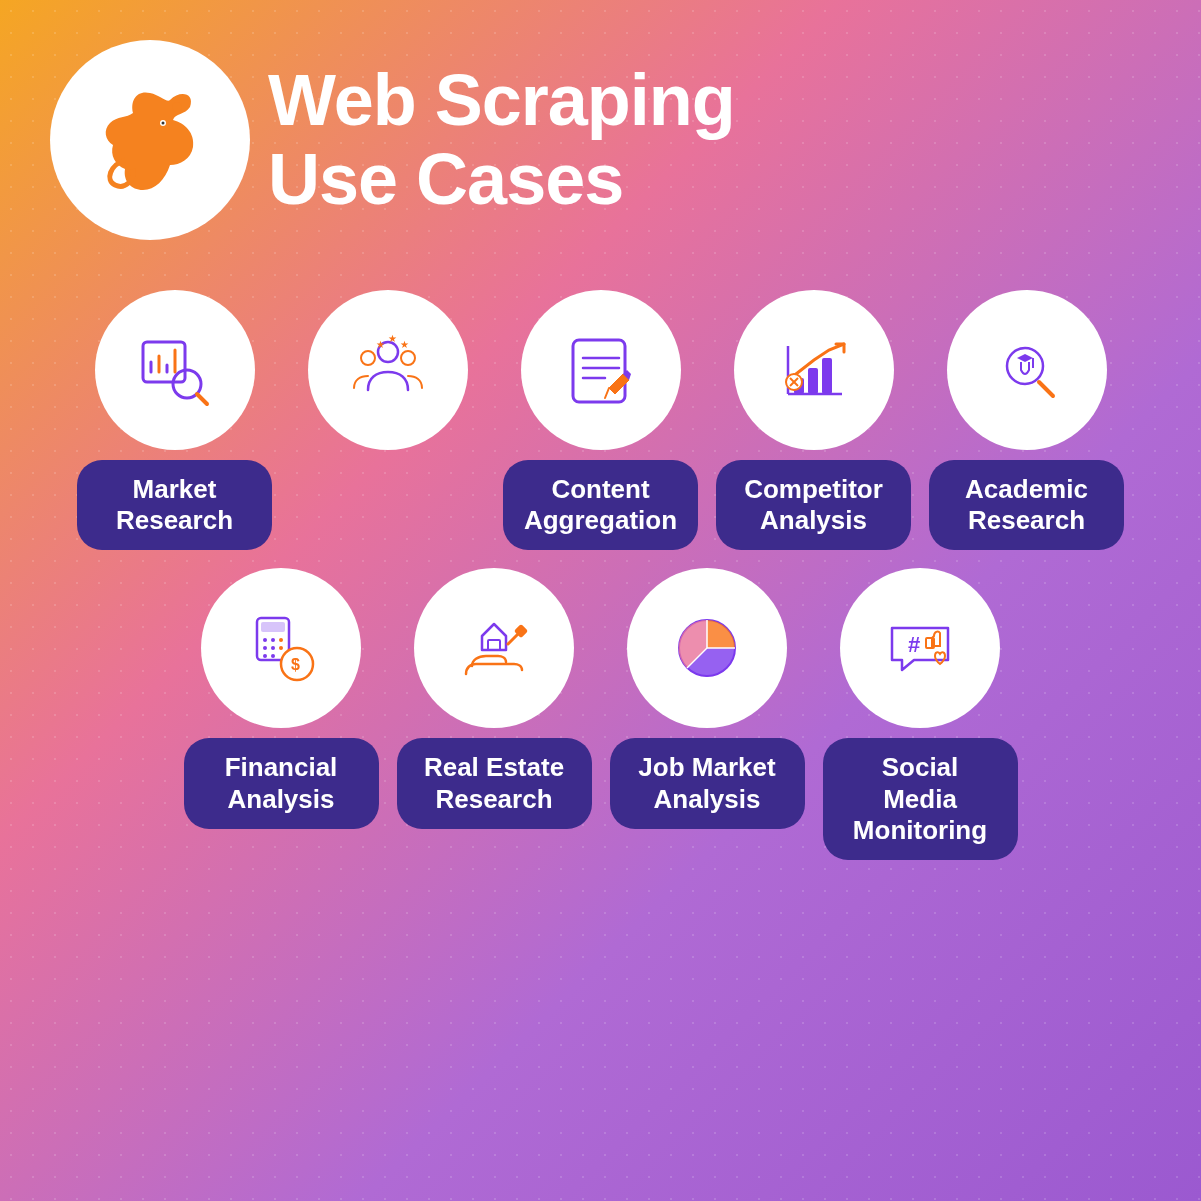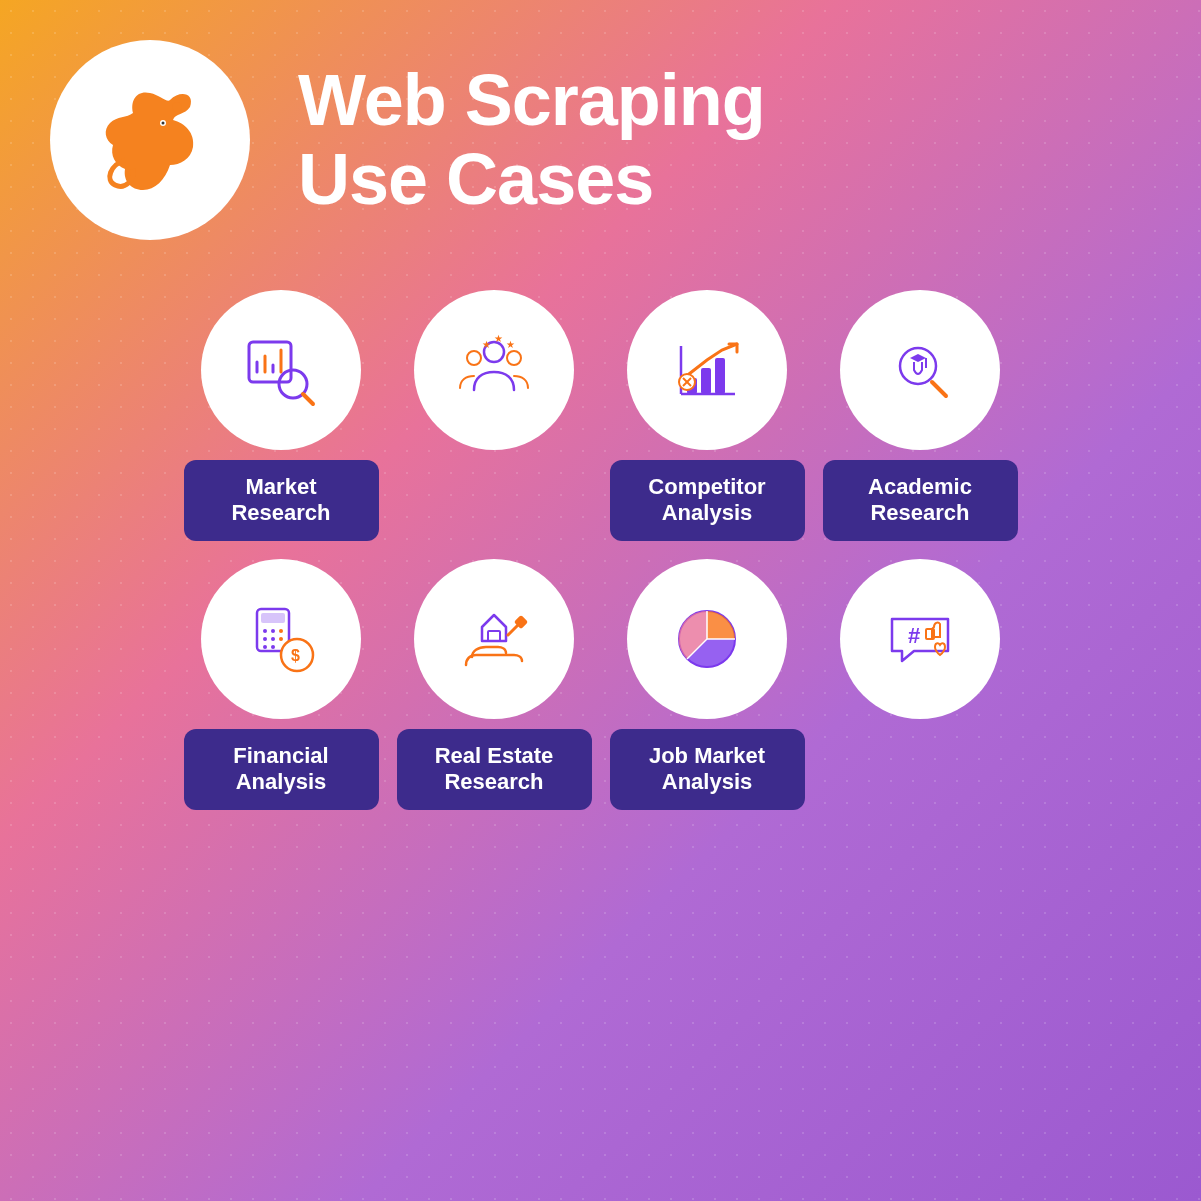--- a/index.html
+++ b/index.html
@@ -30,21 +30,21 @@
       background-image: radial-gradient(circle, rgba(255,255,255,0.15) 1px, transparent 1px);
       background-size: 22px 22px;
       pointer-events: none;
     }
 
     
     .header {
       display: flex;
       align-items: center;
       width: 100%;
-      gap: 48px;
+      gap: 18px;
       margin-bottom: 50px;
       position: relative;
       z-index: 1;
     }
 
     .logo-circle {
       width: 200px;
       height: 200px;
       background: white;
       border-radius: 50%;
@@ -106,25 +106,25 @@
       flex-shrink: 0;
     }
 
     .icon-circle svg {
       width: 80px;
       height: 80px;
     }
 
     .label-badge {
       background: #3d2b8c;
-      border-radius: 12px;
+      border-radius: 25px;
       padding: 14px 24px;
       text-align: center;
       color: white;
-      font-size: 22px;
+      font-size: 26px;
       font-weight: 700;
       line-height: 1.2;
       width: 195px;
       min-height: 80px;
       display: flex;
       align-items: center;
       justify-content: center;
     }
   </style>
 </head>
@@ -181,20 +181,35 @@
             <circle cx="60" cy="28" r="7" stroke="#f97316" stroke-width="2" fill="none"></circle>
             <path d="M74 58 C74 50 68 46 60 46" stroke="#f97316" stroke-width="2" fill="none" stroke-linecap="round"></path>
 
             <text x="28" y="18" font-size="10" fill="#f97316">★</text>
             <text x="40" y="12" font-size="10" fill="#f97316">★</text>
             <text x="52" y="18" font-size="10" fill="#f97316">★</text>
           </svg>
         </div>
       </div>
 
+      <div class="use-case-item">
+        <div class="icon-circle">
+          <svg viewBox="0 0 80 80" fill="none" xmlns="http://www.w3.org/2000/svg">
+            <rect x="12" y="10" width="52" height="62" rx="6" stroke="#7c3aed" stroke-width="3" fill="none"></rect>
+            <line x1="22" y1="28" x2="58" y2="28" stroke="#7c3aed" stroke-width="2.5" stroke-linecap="round"></line>
+            <line x1="22" y1="38" x2="58" y2="38" stroke="#7c3aed" stroke-width="2.5" stroke-linecap="round"></line>
+            <line x1="22" y1="48" x2="44" y2="48" stroke="#7c3aed" stroke-width="2.5" stroke-linecap="round"></line>
+
+            <path d="M48 58 L62 44 L68 50 L54 64 Z" fill="#f97316" stroke="#f97316" stroke-width="1"></path>
+            <path d="M62 44 L66 40 L70 44 L68 50 Z" fill="#7c3aed"></path>
+            <line x1="48" y1="58" x2="44" y2="68" stroke="#f97316" stroke-width="2" stroke-linecap="round"></line>
+          </svg>
+        </div>
+        <div class="label-badge">Content<br>Aggregation</div>
+      </div>
 
       <div class="use-case-item">
         <div class="icon-circle">
           <svg viewBox="0 0 80 80" fill="none" xmlns="http://www.w3.org/2000/svg">
 
             <line x1="14" y1="64" x2="68" y2="64" stroke="#7c3aed" stroke-width="2.5"></line>
             <line x1="14" y1="64" x2="14" y2="16" stroke="#7c3aed" stroke-width="2.5"></line>
             <rect x="20" y="48" width="10" height="16" fill="#7c3aed" rx="2"></rect>
             <rect x="34" y="38" width="10" height="26" fill="#7c3aed" rx="2"></rect>
             <rect x="48" y="28" width="10" height="36" fill="#7c3aed" rx="2"></rect>
@@ -292,20 +307,21 @@
             <path d="M12 20 L12 52 L22 52 L22 62 L34 52 L68 52 L68 20 Z" stroke="#7c3aed" stroke-width="2.5" fill="none" stroke-linejoin="round"></path>
 
             <text x="28" y="44" font-size="22" fill="#7c3aed" font-weight="bold">#</text>
 
             <path d="M54 28 C54 24 58 22 60 25 L60 38 L52 38 L52 30 Z" stroke="#f97316" stroke-width="2" fill="none"></path>
             <rect x="46" y="30" width="8" height="10" rx="1" stroke="#f97316" stroke-width="2" fill="none"></rect>
 
             <path d="M55 48 C55 44 58 43 60 46 C62 43 65 44 65 48 C65 52 60 56 60 56 C60 56 55 52 55 48Z" stroke="#f97316" stroke-width="2" fill="none"></path>
           </svg>
         </div>
+        <div class="label-badge">Social Media<br>Monitoring</div>
       </div>
 
 
     </div>
 
   </div>
 
 </div>
 
 </body></html>

